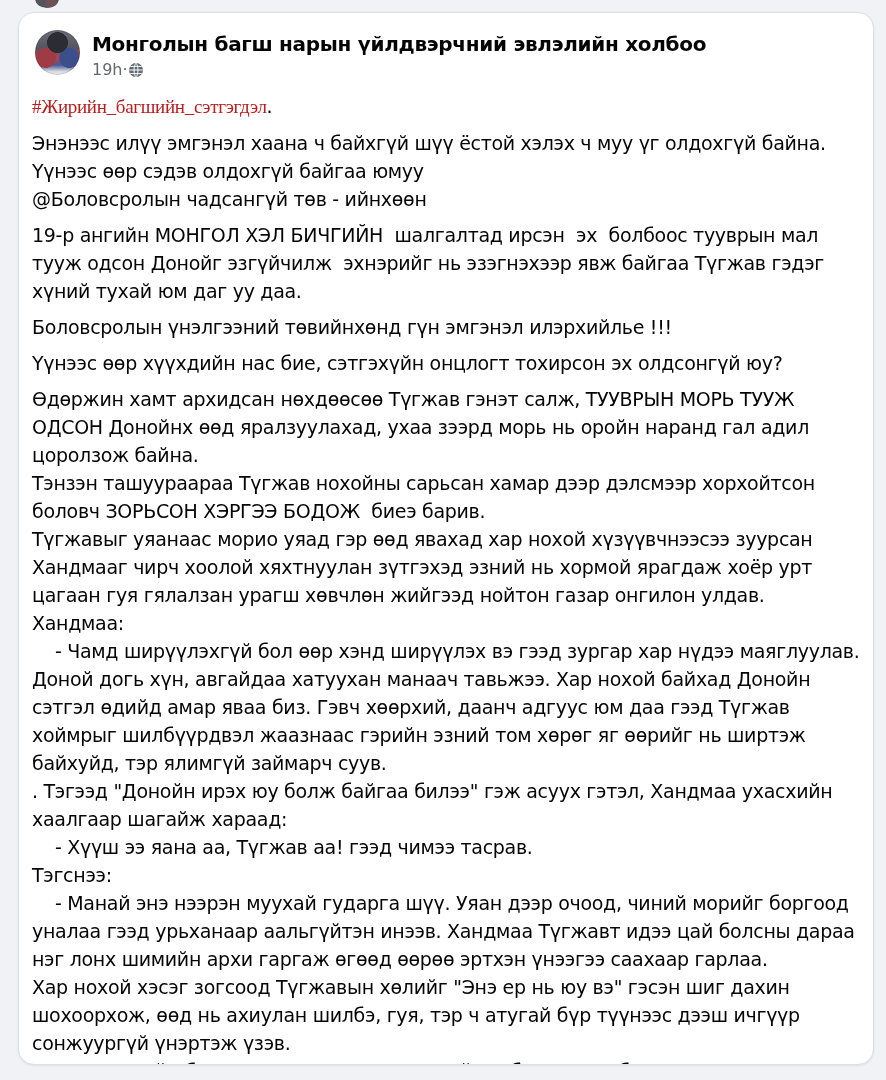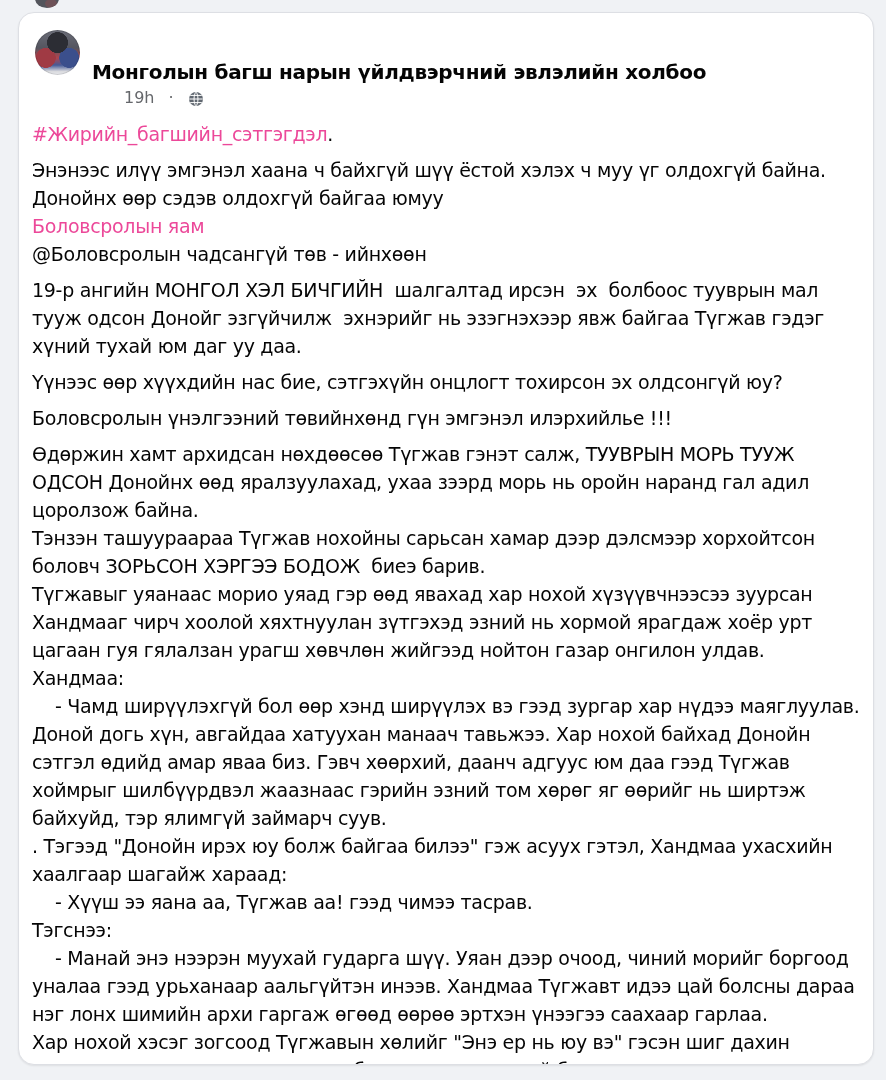--- a/index.html
+++ b/index.html
@@ -50,39 +50,38 @@
       linear-gradient(180deg, #6b6d78 0%, #54555f 40%, #b0454e 62%, #465a96 78%, #d9dade 92%, #e9eaee 100%);
     box-shadow: inset 0 0 0 1px rgba(0,0,0,0.12);
     cursor: pointer;
   }
   .header-meta { display: flex; flex-direction: column; padding-top: 2px; }
   .page-name {
     font-size: 20px; font-weight: 700;
     color: #050505; text-decoration: none;
     letter-spacing: -0.3px; line-height: 25px;
     cursor: pointer;
-    margin-top: 28px;
   }
   .sub {
-    display: flex; align-items: flex-end; gap: 14px;
-    color: #65676b; font-size: 16px; margin-top: 3px; margin-left: 32px;
+    display: flex; align-items: center; gap: 0;
+    color: #65676b; font-size: 16px; margin-top: 3px;
   }
   .sub .dot { color: #65676b; }
   .globe { display: inline-flex; align-items: center; }
   .post-body {
     padding: 13px 13px 0 13px;
     font-size: 19px;
     line-height: 28px;
     color: #050505;
     letter-spacing: -0.3px;
   }
   .block { margin: 0 0 8px 0; }
   .prewrap { white-space: pre-wrap; }
   a.link-blue {
-    color: #ec4899; text-decoration: none; cursor: pointer;
+    color: #b91c1c; text-decoration: none; cursor: pointer; font-family: Liberation Serif, serif;
   }
   .hashtag-period { color: #050505; }
 </style>
 </head>
 <body>
 
 <div class="prev-fragment">
   <span class="tint"></span>
 </div>
 
@@ -105,32 +104,29 @@
     </div>
   </header>
 
   <div class="post-body">
 
     <div class="block">
       <a class="link-blue">#Жирийн_багшийн_сэтгэгдэл</a><span class="hashtag-period">.</span>
     </div>
 
     <div class="block">
-      <div class="prewrap">Энэнээс илүү эмгэнэл хаана ч байхгүй шүү ёстой хэлэх ч муу үг олдохгүй байна. Донойнх өөр сэдэв олдохгүй байгаа юмуу</div>
-      <div>
-        <a class="link-blue">Боловсролын яам</a>
-      </div>
+      <div class="prewrap">Энэнээс илүү эмгэнэл хаана ч байхгүй шүү ёстой хэлэх ч муу үг олдохгүй байна. Үүнээс өөр сэдэв олдохгүй байгаа юмуу</div>
       <div>@Боловсролын чадсангүй төв - ийнхөөн</div>
     </div>
 
     <div class="block prewrap">19-р ангийн МОНГОЛ ХЭЛ БИЧГИЙН  шалгалтад ирсэн  эх  болбоос тууврын мал тууж одсон Донойг эзгүйчилж  эхнэрийг нь эзэгнэхээр явж байгаа Түгжав гэдэг хүний тухай юм даг уу даа.</div>
 
+    <div class="block prewrap">Боловсролын үнэлгээний төвийнхөнд гүн эмгэнэл илэрхийлье !!!</div>
+
     <div class="block prewrap">Үүнээс өөр хүүхдийн нас бие, сэтгэхүйн онцлогт тохирсон эх олдсонгүй юу?</div>
-
-    <div class="block prewrap">Боловсролын үнэлгээний төвийнхөнд гүн эмгэнэл илэрхийлье !!!</div>
 
     <div class="block prewrap">Өдөржин хамт архидсан нөхдөөсөө Түгжав гэнэт салж, ТУУВРЫН МОРЬ ТУУЖ ОДСОН Донойнх өөд яралзуулахад, ухаа зээрд морь нь оройн наранд гал адил цоролзож байна.
 Тэнзэн ташуураараа Түгжав нохойны сарьсан хамар дээр дэлсмээр хорхойтсон боловч ЗОРЬСОН ХЭРГЭЭ БОДОЖ  биеэ барив.
 Түгжавыг уяанаас морио уяад гэр өөд явахад хар нохой хүзүүвчнээсээ зуурсан Хандмааг чирч хоолой хяхтнуулан зүтгэхэд эзний нь хормой ярагдаж хоёр урт цагаан гуя гялалзан урагш хөвчлөн жийгээд нойтон газар онгилон улдав.
 Хандмаа:
     - Чамд ширүүлэхгүй бол өөр хэнд ширүүлэх вэ гээд зургар хар нүдээ маяглуулав.
 Доной догь хүн, авгайдаа хатуухан манаач тавьжээ. Хар нохой байхад Донойн сэтгэл өдийд амар яваа биз. Гэвч хөөрхий, даанч адгуус юм даа гээд Түгжав хоймрыг шилбүүрдвэл жаазнаас гэрийн эзний том хөрөг яг өөрийг нь ширтэж байхуйд, тэр ялимгүй займарч суув.
 . Тэгээд "Донойн ирэх юу болж байгаа билээ" гэж асуух гэтэл, Хандмаа ухасхийн хаалгаар шагайж хараад:
     - Хүүш ээ яана аа, Түгжав аа! гээд чимээ тасрав.
 Тэгснээ:

